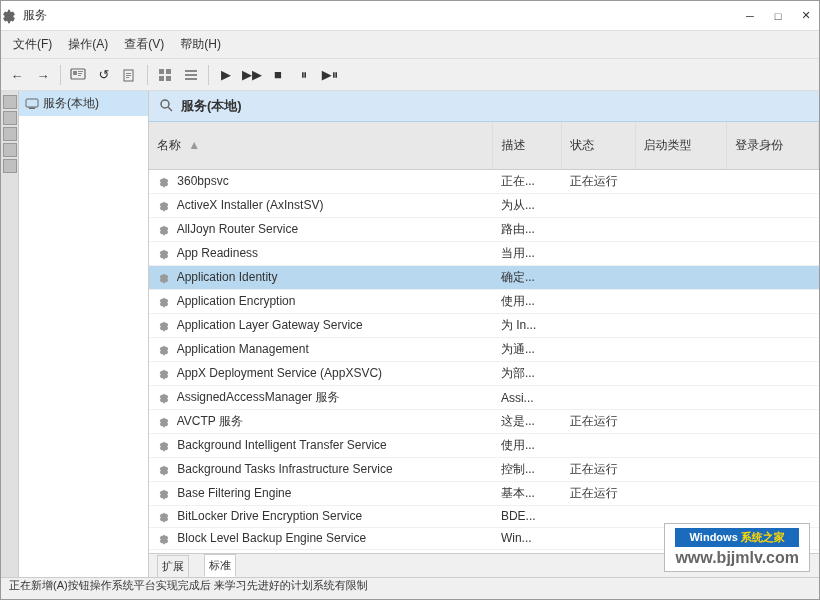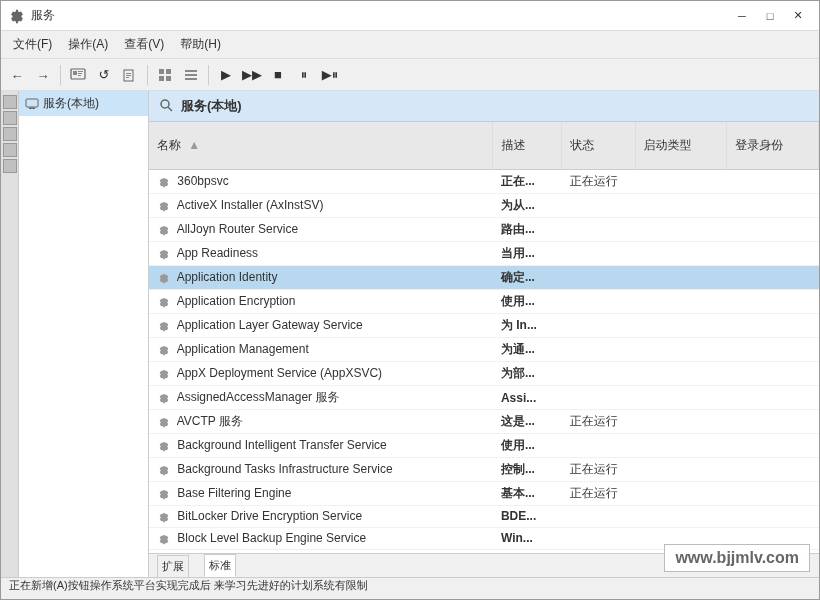--- a/index.html
+++ b/index.html
@@ -20,21 +20,21 @@
       background: #f0f0f0;
       display: flex;
       flex-direction: column;
     }
 
     .title-bar {
       background: #fff;
       height: 30px;
       display: flex;
       align-items: center;
-      padding: 0 8px;
+      padding: 0 0;
       border-bottom: 1px solid #ddd;
       justify-content: space-between;
     }
 
     .title-bar-left {
       display: flex;
       align-items: center;
       gap: 6px;
     }
 
@@ -294,21 +294,21 @@
       background: #c0c0c0;
       border: 1px solid #999;
       cursor: pointer;
       font-size: 9px;
       display: flex;
       align-items: center;
       justify-content: center;
     }
 
     .col-name { min-width: 300px; }
-    .col-desc { min-width: 60px; font-weight: bold; }
+    .col-desc { min-width: 60px; }
     .col-status { min-width: 60px; }
     .col-startup { min-width: 80px; }
     .col-account { min-width: 80px; }
 
     .gear-svg {
       display: inline-block;
       width: 14px;
       height: 14px;
       vertical-align: middle;
       margin-right: 3px;
@@ -682,14 +682,18 @@
       </div>
     </div>
   </div>
 
   <div class="status-bar">
     <span>正在新增(A)按钮操作系统平台实现完成后 来学习先进好的计划系统有限制</span>
   </div>
 </div>
 
 <div class="watermark" style="position:fixed; bottom:28px; right:10px; background:rgba(255,255,255,0.95); border:1px solid #bbb; padding:4px 10px; text-align:center; font-size:11px; z-index:100;">
+  <div style="background:#1a6bbc; color:#fff; padding:2px 6px; margin-bottom:2px; font-size:11px; font-weight:bold;">
+    <span>Windows</span>
+    <span style="color:#ffd700;"> 系统之家</span>
+  </div>
   <div style="color:#666; font-size:16px;font-weight:bold;">www.bjjmlv.com</div>
 </div>
 
 </body></html>

